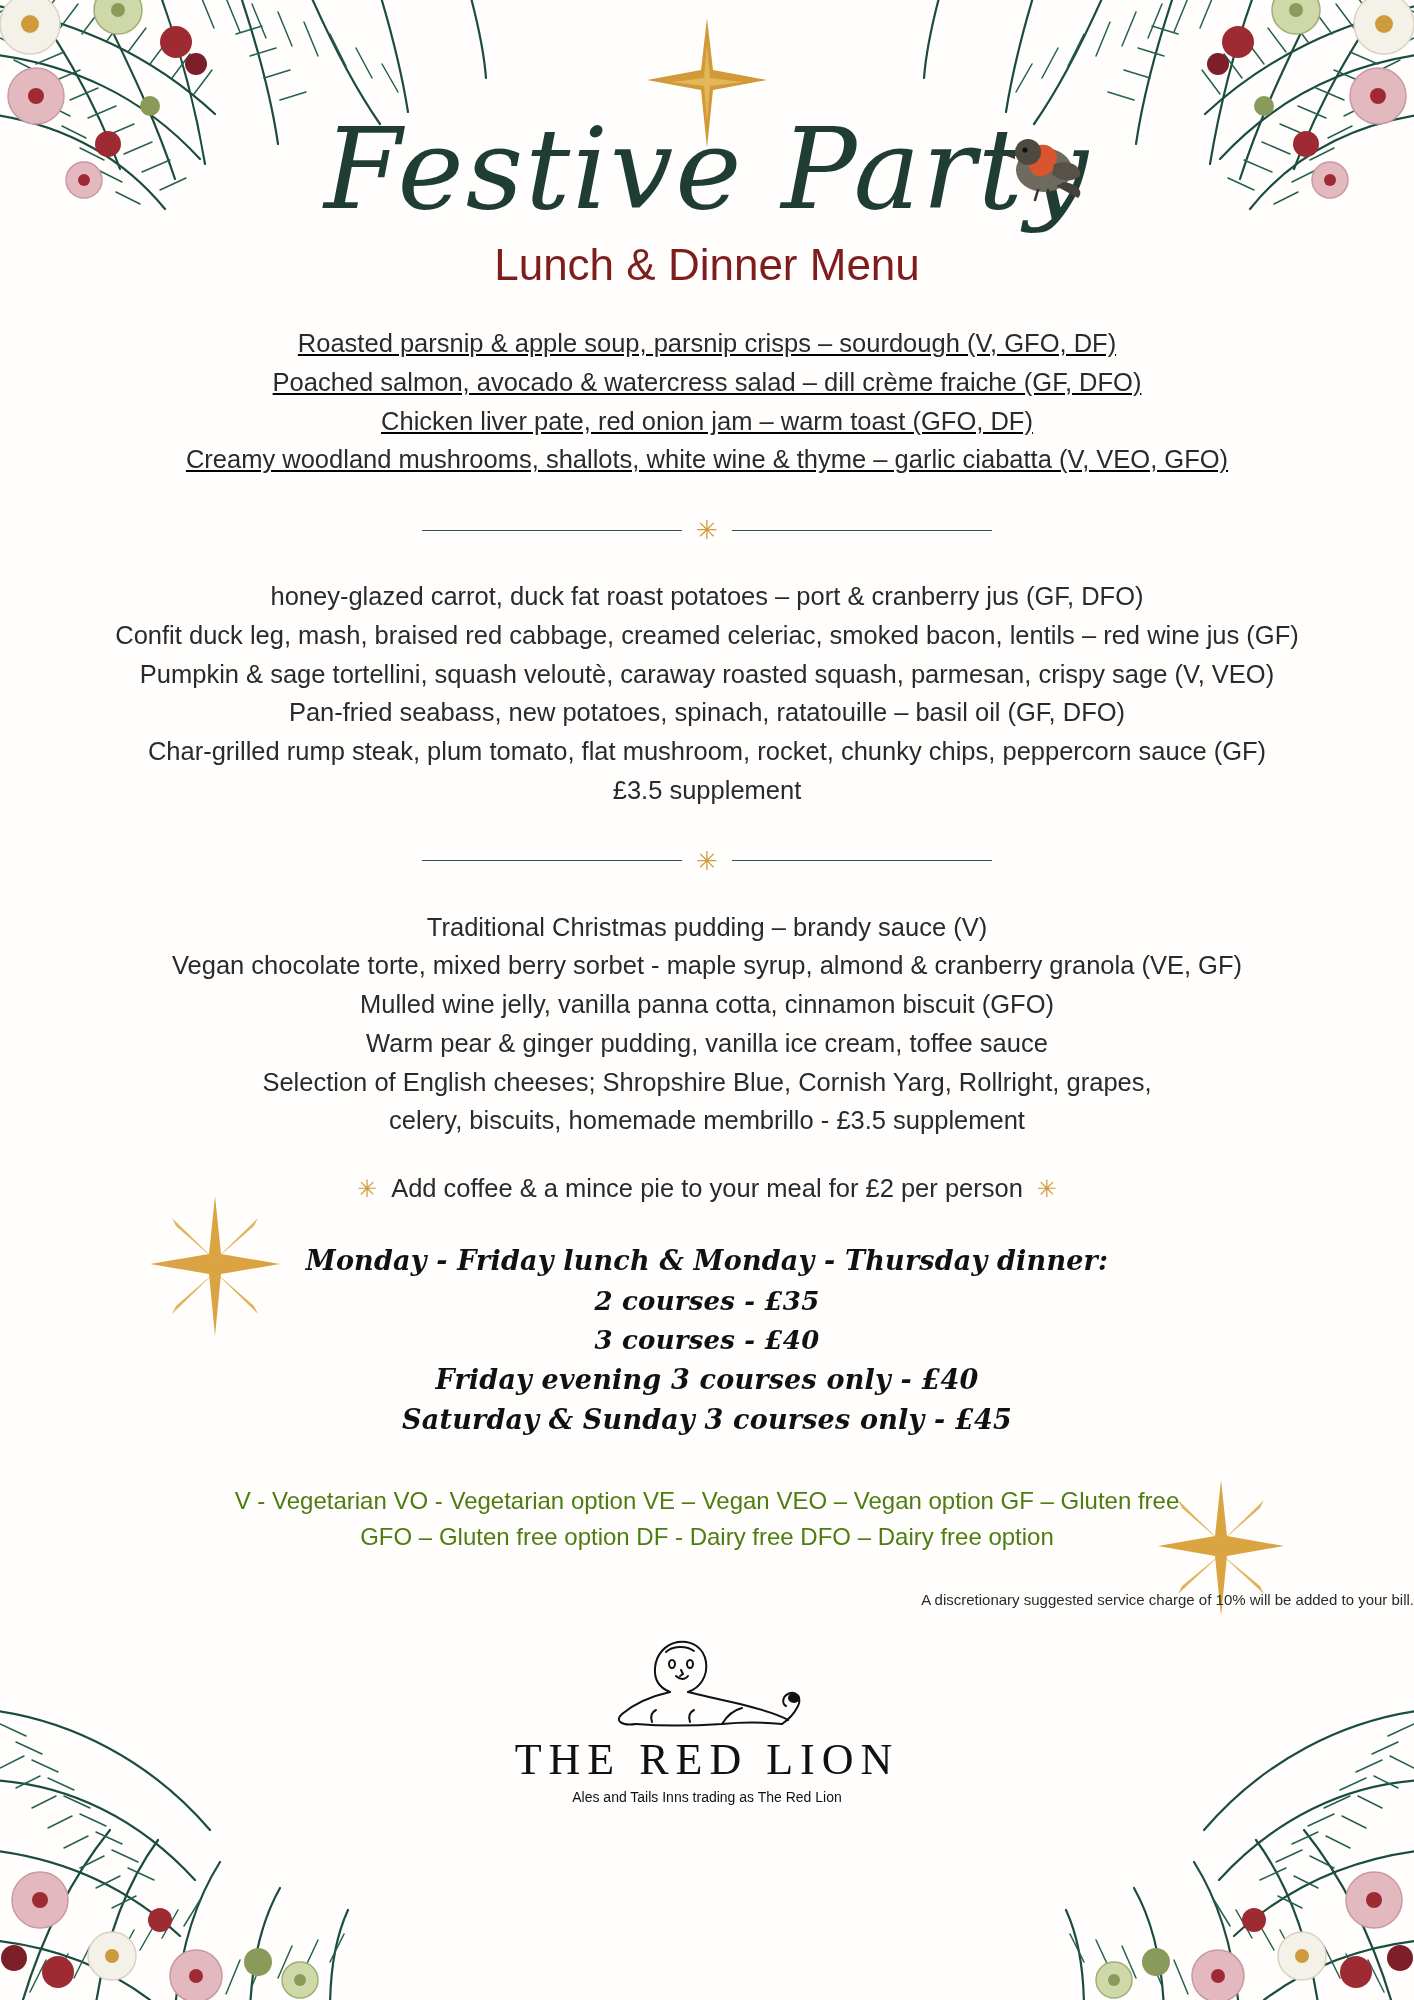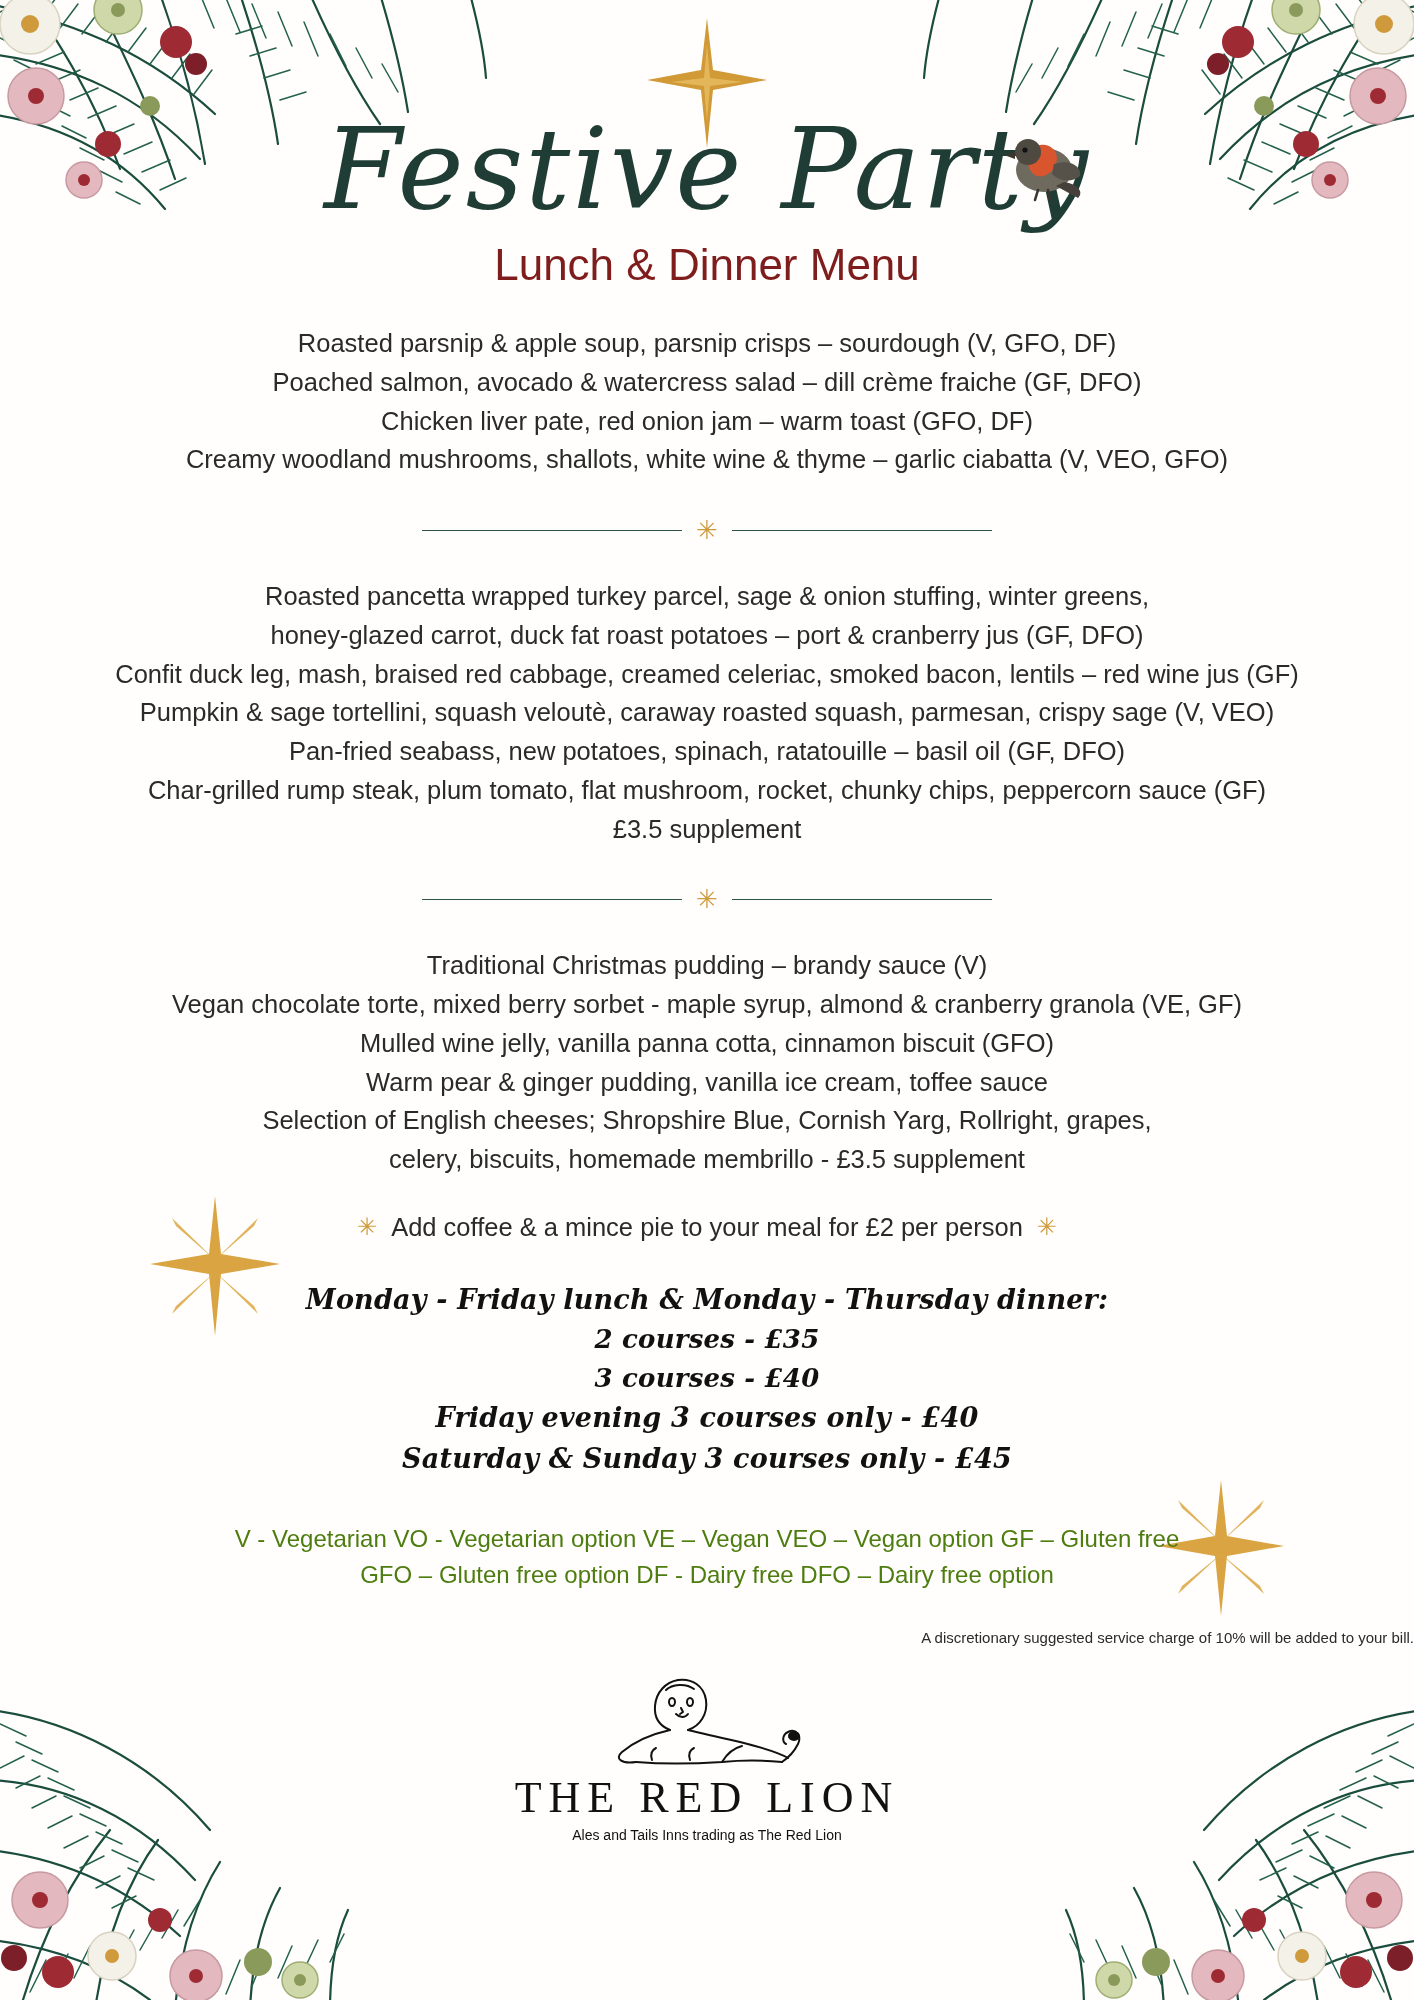--- a/index.html
+++ b/index.html
@@ -362,35 +362,34 @@
     </svg>
   </div>
 
   <div class="header">
     <h1 class="title">Festive Party</h1>
     <div class="subtitle">Lunch &amp; Dinner Menu</div>
   </div>
 
   <div class="menu">
 
-    <div class="course" style="margin-top:34px;">
+    <div class="course" style="margin-top:34px;text-decoration:underline;">
       <div class="line">Roasted parsnip &amp; apple soup, parsnip crisps – sourdough (V, GFO, DF)</div>
       <div class="line">Poached salmon, avocado &amp; watercress salad – dill crème fraiche (GF, DFO)</div>
       <div class="line">Chicken liver pate, red onion jam – warm toast (GFO, DF)</div>
       <div class="line">Creamy woodland mushrooms, shallots, white wine &amp; thyme – garlic ciabatta (V, VEO, GFO)</div>
     </div>
 
     <div class="divider">
       <span class="rule"></span>
       <span class="star">✳</span>
       <span class="rule"></span>
     </div>
 
     <div class="course" style="margin-top:0;">
-      <div class="line">Roasted pancetta wrapped turkey parcel, sage &amp; onion stuffing, winter greens,</div>
       <div class="line">honey-glazed carrot, duck fat roast potatoes – port &amp; cranberry jus (GF, DFO)</div>
       <div class="line">Confit duck leg, mash, braised red cabbage, creamed celeriac, smoked bacon, lentils – red wine jus (GF)</div>
       <div class="line">Pumpkin &amp; sage tortellini, squash veloutè, caraway roasted squash, parmesan, crispy sage (V, VEO)</div>
       <div class="line">Pan-fried seabass, new potatoes, spinach, ratatouille – basil oil (GF, DFO)</div>
       <div class="line">Char-grilled rump steak, plum tomato, flat mushroom, rocket, chunky chips, peppercorn sauce (GF)</div>
       <div class="supplement-line">£3.5 supplement</div>
     </div>
 
     <div class="divider">
       <span class="rule"></span>

